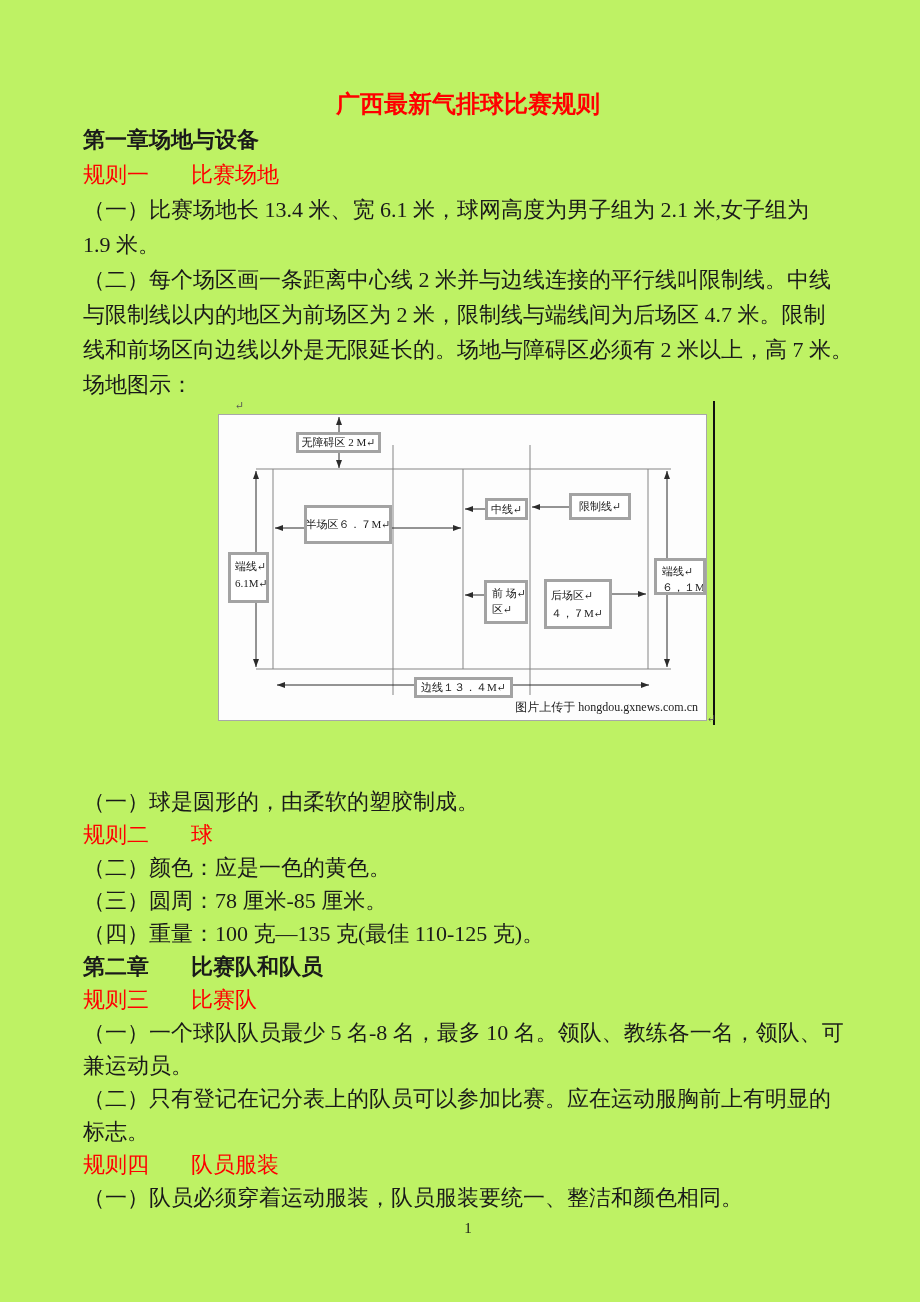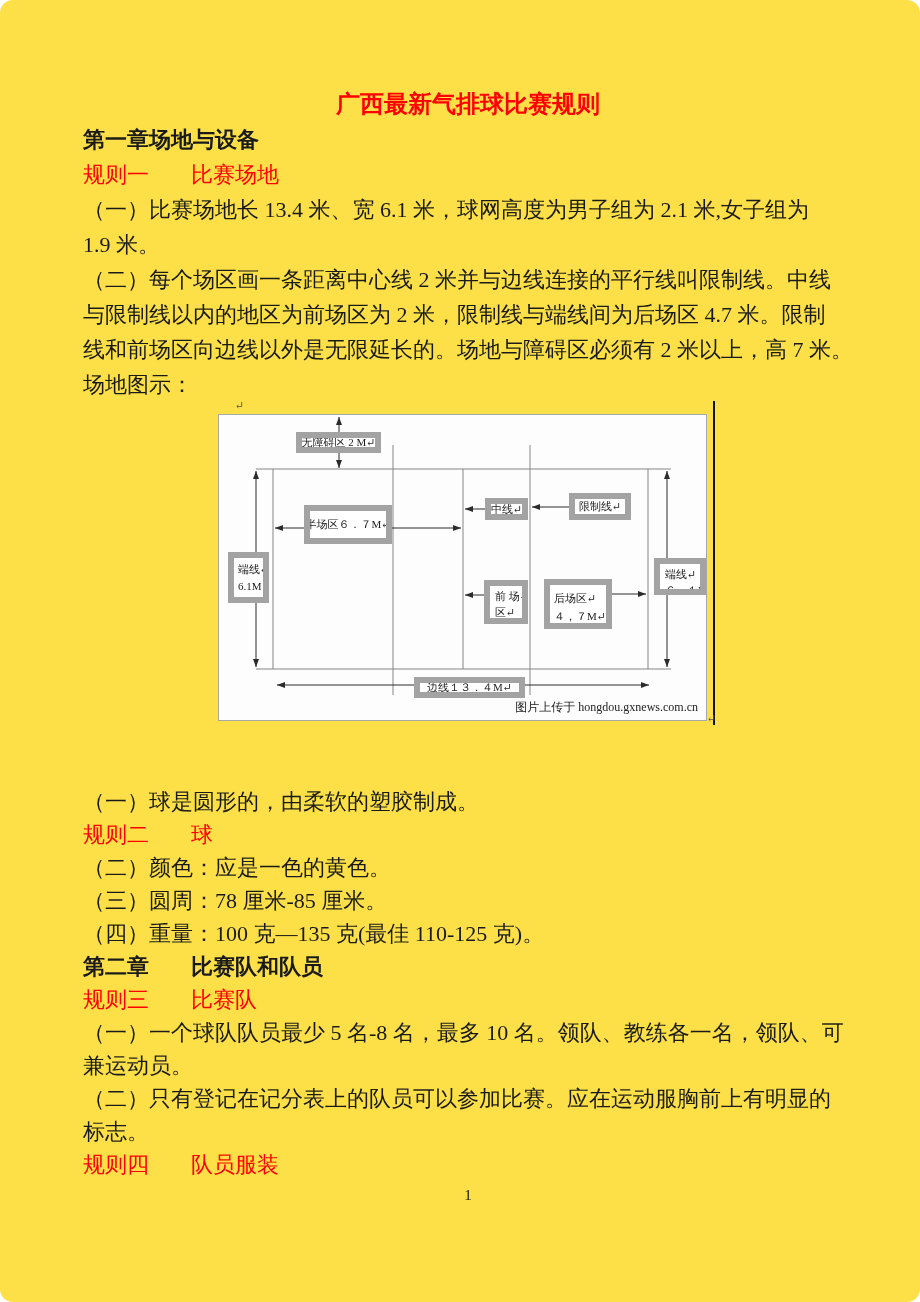--- a/index.html
+++ b/index.html
@@ -1,40 +1,40 @@
 <!DOCTYPE html>
 <html><head>
 <meta charset="utf-8">
 <style>
   html,body{margin:0;padding:0;}
   body{
     width:920px;height:1302px;background:#ffffff;
     font-family:"Liberation Serif","DejaVu Serif",serif;
     color:#1a1a1a;
   }
-  .page{position:relative;width:920px;height:1302px;overflow:hidden;background:#fde047;border-radius:13px;}
+  .page{position:relative;width:920px;height:1302px;overflow:hidden;background:#bef264;}
   .content{padding:86px 67px 0 83px;}
   .title{
     text-align:center;font-size:24px;font-weight:bold;color:#ff0000;
     line-height:36px;white-space:nowrap;
   }
   .line{font-size:22px;line-height:35px;white-space:nowrap;}
   .line-b{line-height:33px;}
   .chapter{font-weight:bold;}
   .rule{color:#ff0000;}
   .gap{display:inline-block;width:42px;}
   
   .diagram{
     position:relative;width:487px;height:305px;
     margin:12px 0 64px 135px;
     border:1px solid #a8a8a8;background:#fdfdfd;
   }
   .diagram svg{position:absolute;left:0;top:0;}
   .dbox{
-    position:absolute;background:#ffffff;border:6px solid #a3a3a3;
+    position:absolute;background:#ffffff;border:3px solid #a3a3a3;
     font-size:11px;line-height:15px;color:#222;
     box-sizing:border-box;overflow:hidden;white-space:nowrap;
   }
   .dbox.center{display:flex;align-items:center;justify-content:center;}
   .black-rule{position:absolute;width:2px;background:#111;}
   .ret-mark{position:absolute;font-size:11px;color:#555;line-height:11px;}
   .caption{
     position:absolute;right:8px;top:284px;font-size:12px;font-weight:normal;
     color:#222;white-space:nowrap;
   }
@@ -118,21 +118,21 @@
         <div>前 场↵</div>
         <div>区↵</div>
         <div>2 M↵</div>
       </div>
 
       <div class="dbox" style="left:325px;top:164px;width:68px;height:50px;padding:4px 0 4px 4px;line-height:18px;">
         <div>后场区↵</div>
         <div>４，７M↵</div>
       </div>
 
-      <div class="dbox center" style="left:195px;top:262px;width:111px;height:21px;">边线１３．４M↵</div>
+      <div class="dbox center" style="left:195px;top:262px;width:99px;height:21px;">边线１３．４M↵</div>
 
       <div class="caption">图片上传于 hongdou.gxnews.com.cn</div>
       <div class="ret-mark" style="left:488px;top:298px;">↵</div>
     </div>
 
     <div class="line line-b">（一）球是圆形的，由柔软的塑胶制成。</div>
     <div class="line line-b rule">
       <span>规则二</span><span class="gap"></span><span>球</span>
     </div>
     <div class="line line-b">（二）颜色：应是一色的黄色。</div>
@@ -147,16 +147,17 @@
       <span>规则三</span><span class="gap"></span><span>比赛队</span>
     </div>
     <div class="line line-b">（一）一个球队队员最少 5 名-8 名，最多 10 名。领队、教练各一名，领队、可</div>
     <div class="line line-b">兼运动员。</div>
     <div class="line line-b">（二）只有登记在记分表上的队员可以参加比赛。应在运动服胸前上有明显的</div>
     <div class="line line-b">标志。</div>
 
     <div class="line line-b rule">
       <span>规则四</span><span class="gap"></span><span>队员服装</span>
     </div>
+    <div class="line line-b">（一）队员必须穿着运动服装，队员服装要统一、整洁和颜色相同。</div>
 
     <div class="pagenum">1</div>
   </div>
 </div>
 
 </body></html>

